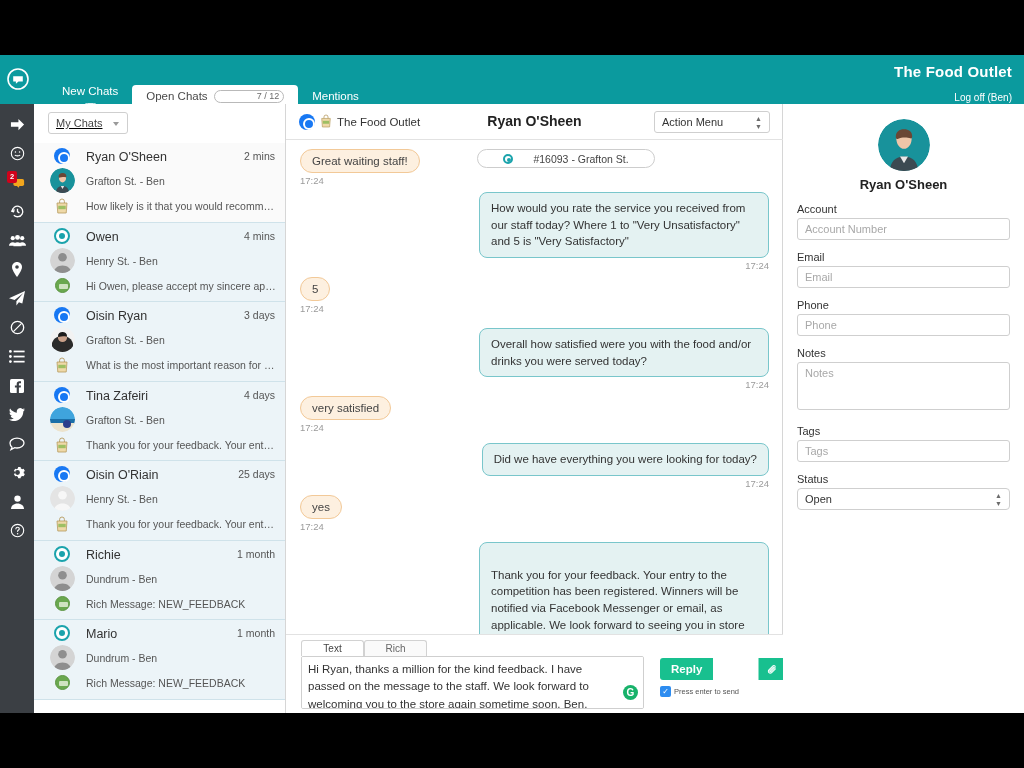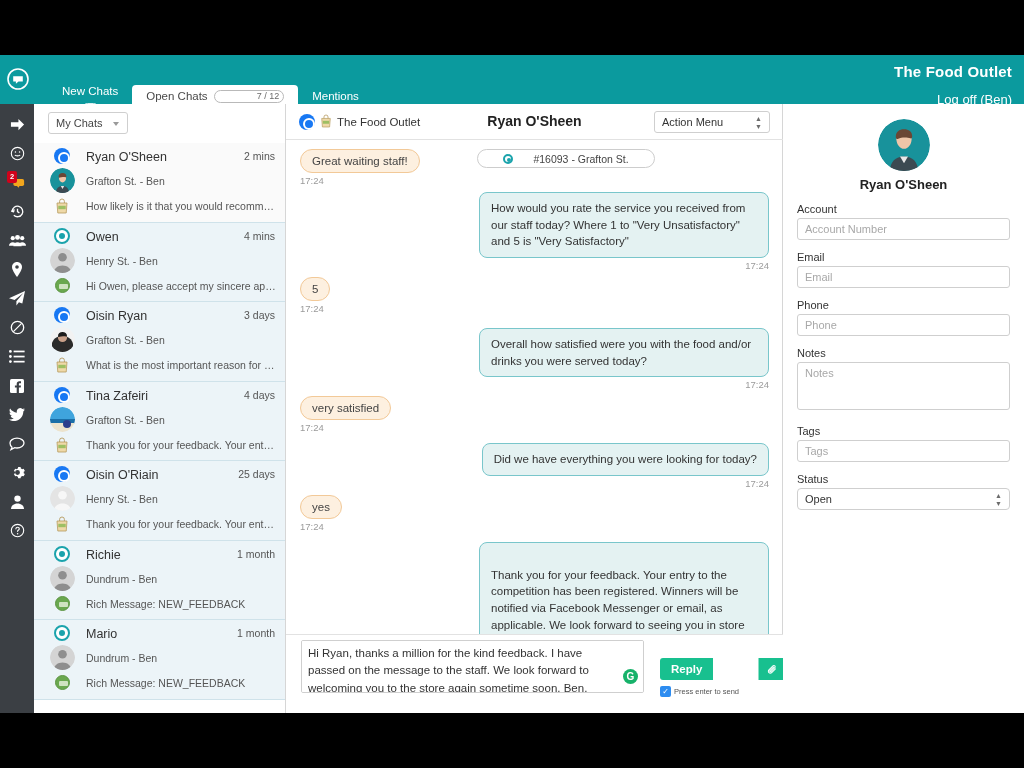--- a/index.html
+++ b/index.html
@@ -22,21 +22,21 @@
   }
   .brand-logo {
     position: absolute; left: 7px; top: 13px;
     width: 22px; height: 22px;
   }
   .org-block {
     position: absolute; right: 12px; top: 8px;
     text-align: right; color: #ffffff;
   }
   .org-name { font-size: 15px; font-weight: bold; letter-spacing: .2px; }
-  .org-logoff { font-size: 13px; margin-top: 12px; }
+  .org-logoff { font-size: 10px; margin-top: 12px; }
 
   
   .tabs {
     position: absolute; left: 0; top: 30px; height: 22px;
     display: flex; align-items: flex-end;
   }
   .tab {
     height: 22px; padding: 0 14px;
     display: flex; align-items: center; gap: 6px;
     font-size: 11.5px; color: #ffffff;
@@ -74,20 +74,21 @@
   }
 
   
   .listcol {
     position: absolute; left: 34px; top: 49px; width: 252px; height: 609px;
     background: #ffffff;
     border-right: 1px solid #d6d6d6;
   }
   .list-filter {
     padding: 8px 10px 7px 14px;
+    text-decoration: underline;
   }
   .select-box {
     position: relative;
     width: 80px; height: 22px;
     border: 1px solid #cfcfcf; border-radius: 3px;
     background: #fff;
     font-size: 11px; color: #444;
     display: flex; align-items: center; padding-left: 7px;
   }
   .select-box .caret {
@@ -694,20 +695,24 @@
 The Food Outlet Team</span>
           <span style="display:block;margin-top:11px;white-space:normal">
             
           </span>
         </span>
         
       </div>
     </div>
 
     <div class="composer">
+      <div class="ed-tabs">
+        <div class="ed-tab active">Text</div>
+        <div class="ed-tab">Rich</div>
+      </div>
       <div class="ta-wrap">
         <textarea class="composer-text" style="">Hi Ryan, thanks a million for the kind feedback. I have passed on the message to the staff. We look forward to welcoming you to the store again sometime soon. Ben, Manager, The Food Outlet</textarea>
         <span class="spellmark">G</span>
       </div>
       <div class="send-area">
         <div class="reply-btn">
           <span class="reply-main">Reply</span>
           <span class="reply-clip">
             <svg width="11" height="11" viewBox="0 0 12 12" fill="none" stroke="#fff" stroke-width="1.1" stroke-linecap="round">
               <path d="M9.2 5.3L5.1 9.4a2.1 2.1 0 0 1-3-3l4.4-4.4a1.4 1.4 0 0 1 2 2L4.2 8.3a.7.7 0 0 1-1-1l4-4"></path>

